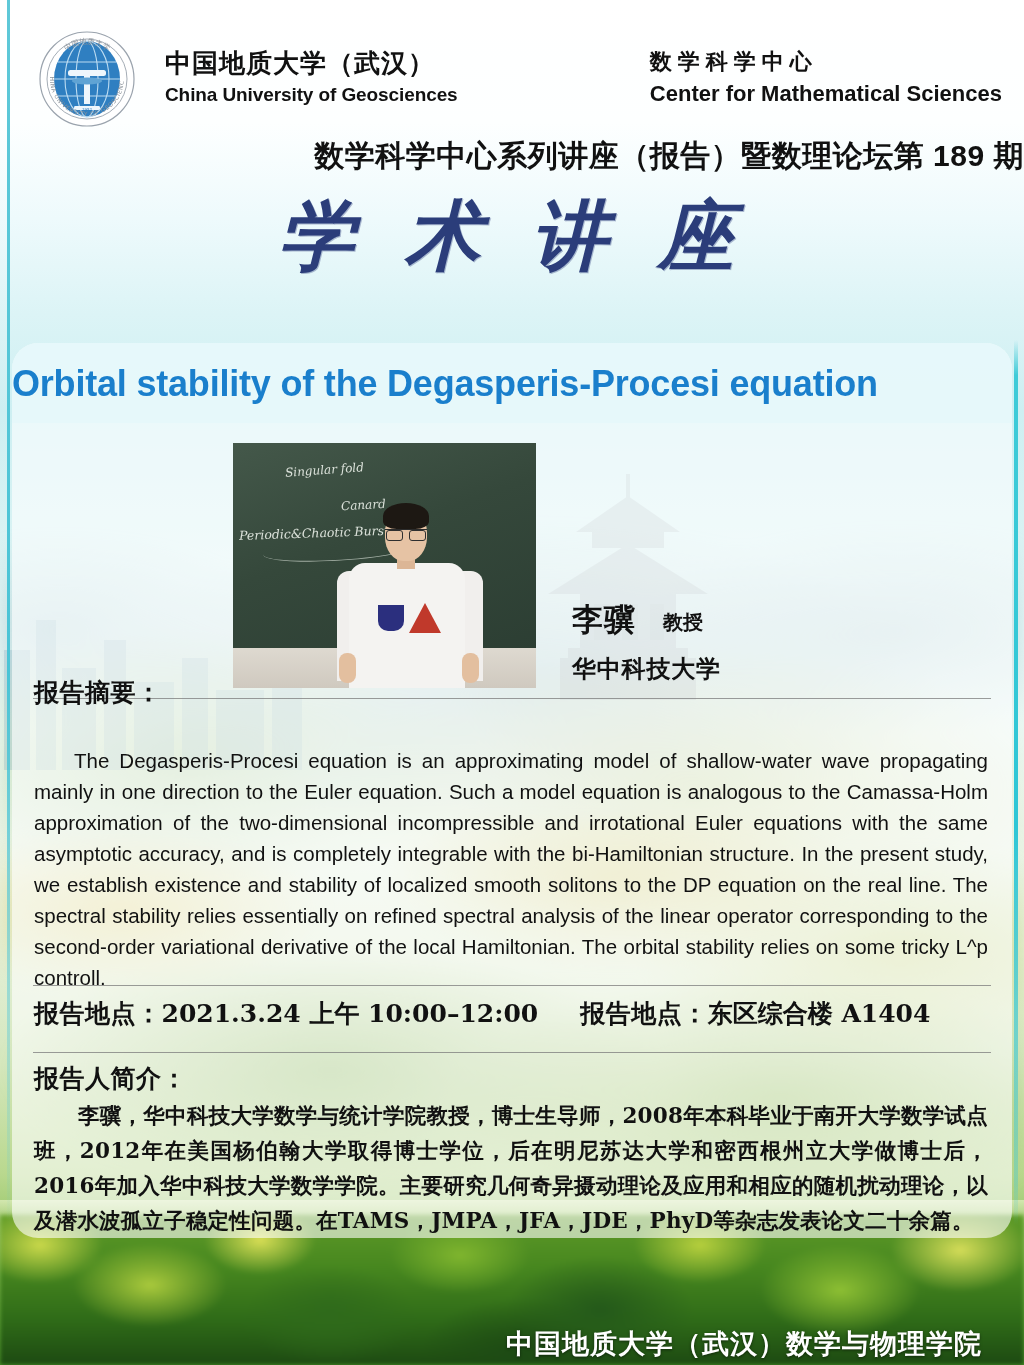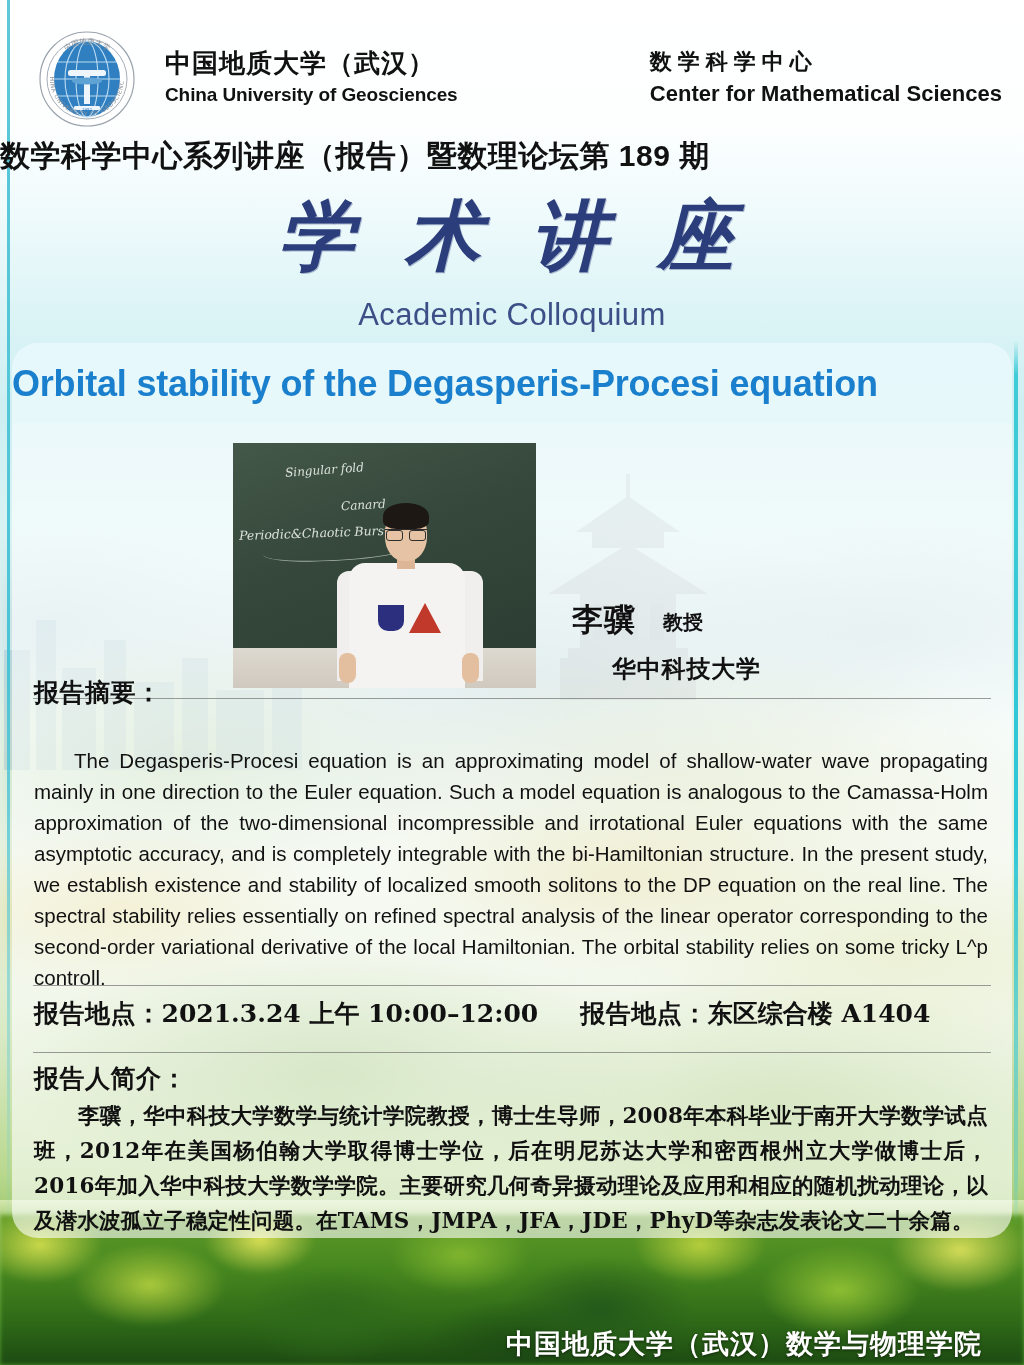--- a/index.html
+++ b/index.html
@@ -182,21 +182,21 @@
     line-height: 1.3;
     margin-top: 4px;
     white-space: nowrap;
   }
 
   
   .series-line {
     position: absolute;
     left: 0; top: 136px;
     width: 1024px;
-    text-align: left;
+    text-align: right;
     font-size: 30px;
     font-weight: 700;
     color: #111;
     letter-spacing: 0.5px;
     white-space: nowrap;
   }
 
   
   .calligraphy {
     position: absolute;
@@ -384,21 +384,20 @@
     white-space: nowrap;
   }
   .speaker-affil {
     position: absolute;
     left: 572px; top: 653px;
     font-size: 24px;
     font-weight: 700;
     color: #111;
     letter-spacing: 0.8px;
     white-space: nowrap;
-    margin-left: 40px;
   }
 
   
   .rule {
     position: absolute;
     height: 1px;
     background: #7b7b7b;
     opacity: 0.75;
   }
   .rule-1 { left: 33px; top: 698px;  width: 958px; }
@@ -562,21 +561,20 @@
 
     <div class="cms-block">
       <div class="cms-cn">数学科学中心</div>
       <div class="cms-en">Center for Mathematical Sciences</div>
     </div>
   </div>
 
   <div class="series-line">数学科学中心系列讲座（报告）暨数理论坛第 189 期</div>
 
   <div class="calligraphy">学 术 讲 座</div>
-  <div class="colloquium">Academic Colloquium</div>
 
   <div class="panel"></div>
   <div class="panel-title-bg"></div>
   <div class="talk-title">Orbital stability of the Degasperis-Procesi equation</div>
 
   <div class="photo">
     <div class="photo-board"></div>
     <div class="photo-wallstrip"></div>
     <div class="chalk chalk-1">Singular fold</div>
     <div class="chalk chalk-2">Canard</div>

